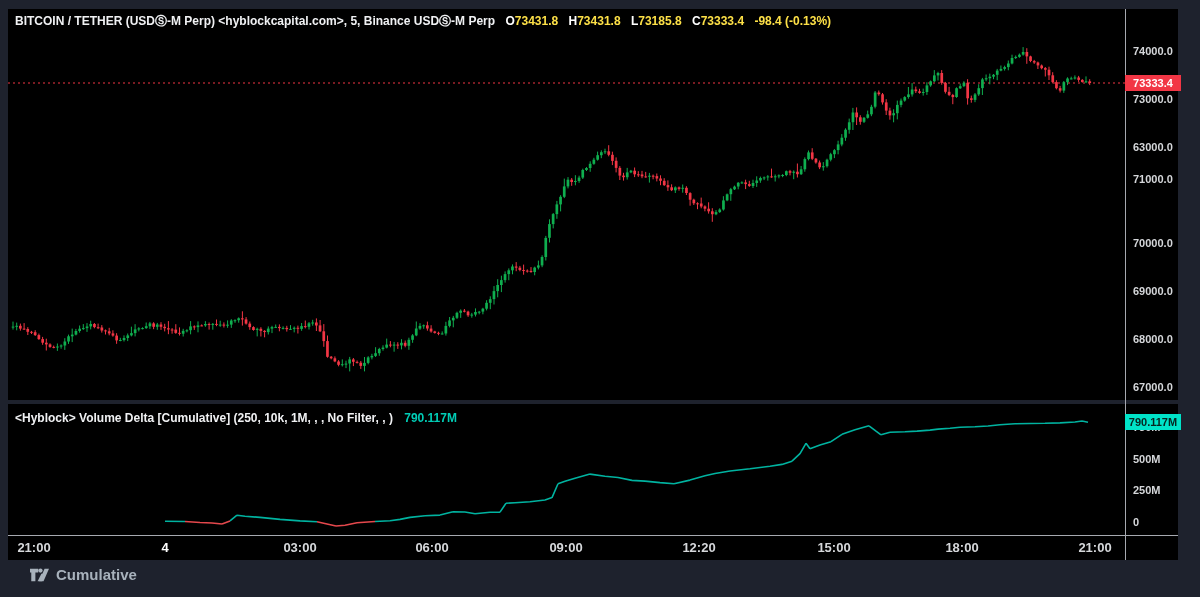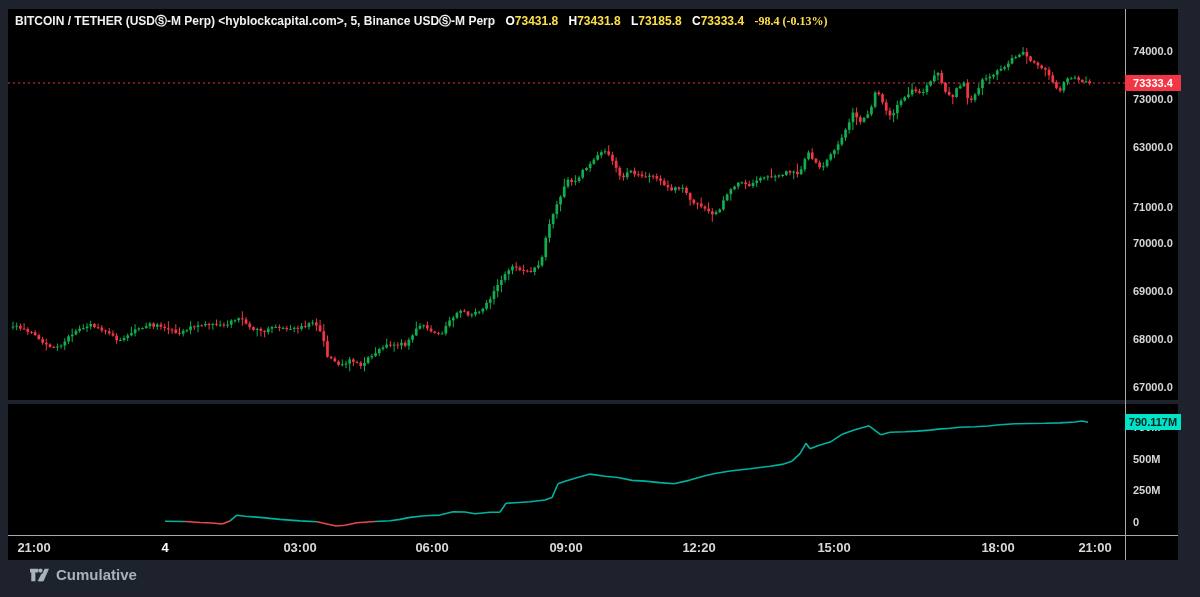--- a/index.html
+++ b/index.html
@@ -628,49 +628,53 @@
   <div class="pane-divider"></div>
   <div class="axis-vline"></div>
   <div class="axis-hline"></div>
 
   <div class="legend" style="left:15px;top:13px;">
     <span>BITCOIN / TETHER (USDⓈ-M Perp) &lt;hyblockcapital.com&gt;, 5, Binance USDⓈ-M Perp</span>
     <span class="k">O</span><span class="red">73431.8</span>
     <span class="k">H</span><span class="red">73431.8</span>
     <span class="k">L</span><span class="red">73185.8</span>
     <span class="k">C</span><span class="red">73333.4</span>
-    <span class="red" style="margin-left:7px;font-family:Liberation Serif, serif;">-98.4 (-0.13%)</span>
+    <span class="red" style="margin-left:7px;">-98.4 (-0.13%)</span>
   </div>
 
+  <div class="legend" style="left:15px;top:411px;">
+    <span>&lt;Hyblock&gt; Volume Delta [Cumulative] (250, 10k, 1M, , , No Filter, , )</span>
+    <span class="teal" style="margin-left:8px;">790.117M</span>
+  </div>
 
   <div id="price-axis">
       <div class="axis-label" style="top: 44px;">74000.0</div>
       <div class="axis-label" style="top: 92px;">73000.0</div>
       <div class="axis-label" style="top: 140px;">63000.0</div>
-      <div class="axis-label" style="top: 200px;">71000.0</div>
+      <div class="axis-label" style="top: 172px;">71000.0</div>
       <div class="axis-label" style="top: 236px;">70000.0</div>
       <div class="axis-label" style="top: 284px;">69000.0</div>
       <div class="axis-label" style="top: 332px;">68000.0</div>
       <div class="axis-label" style="top: 380px;">67000.0</div>
     </div>
   <div id="vol-axis">
       <div class="axis-label" style="top: 420.3px;">750M</div>
       <div class="axis-label" style="top: 451.7px;">500M</div>
       <div class="axis-label" style="top: 483.1px;">250M</div>
       <div class="axis-label" style="top: 514.5px;">0</div>
     </div>
   <div id="time-axis">
       <div class="time-label" style="left: 34px;">21:00</div>
       <div class="time-label day" style="left: 165px;">4</div>
       <div class="time-label" style="left: 300px;">03:00</div>
       <div class="time-label" style="left: 432px;">06:00</div>
       <div class="time-label" style="left: 566px;">09:00</div>
       <div class="time-label" style="left: 699px;">12:20</div>
       <div class="time-label" style="left: 834px;">15:00</div>
-      <div class="time-label" style="left: 962px; margin-left: 36px;">18:00</div>
+      <div class="time-label" style="left: 962px;">18:00</div>
       <div class="time-label" style="left: 1095px;">21:00</div>
     </div>
 
   <div id="price-badge" class="badge price" style="top: 74.9968px;">73333.4</div>
   <div id="vol-badge" class="badge vol" style="top: 414.261px;">790.117M</div>
 
   <div class="brand">
     <span>
       <svg width="19" height="16" viewBox="0 0 30 22" fill="#a8b2bc" xmlns="http://www.w3.org/2000/svg">
         <path d="M0 1h13v6H8.5v14H2V7H0z"></path>

